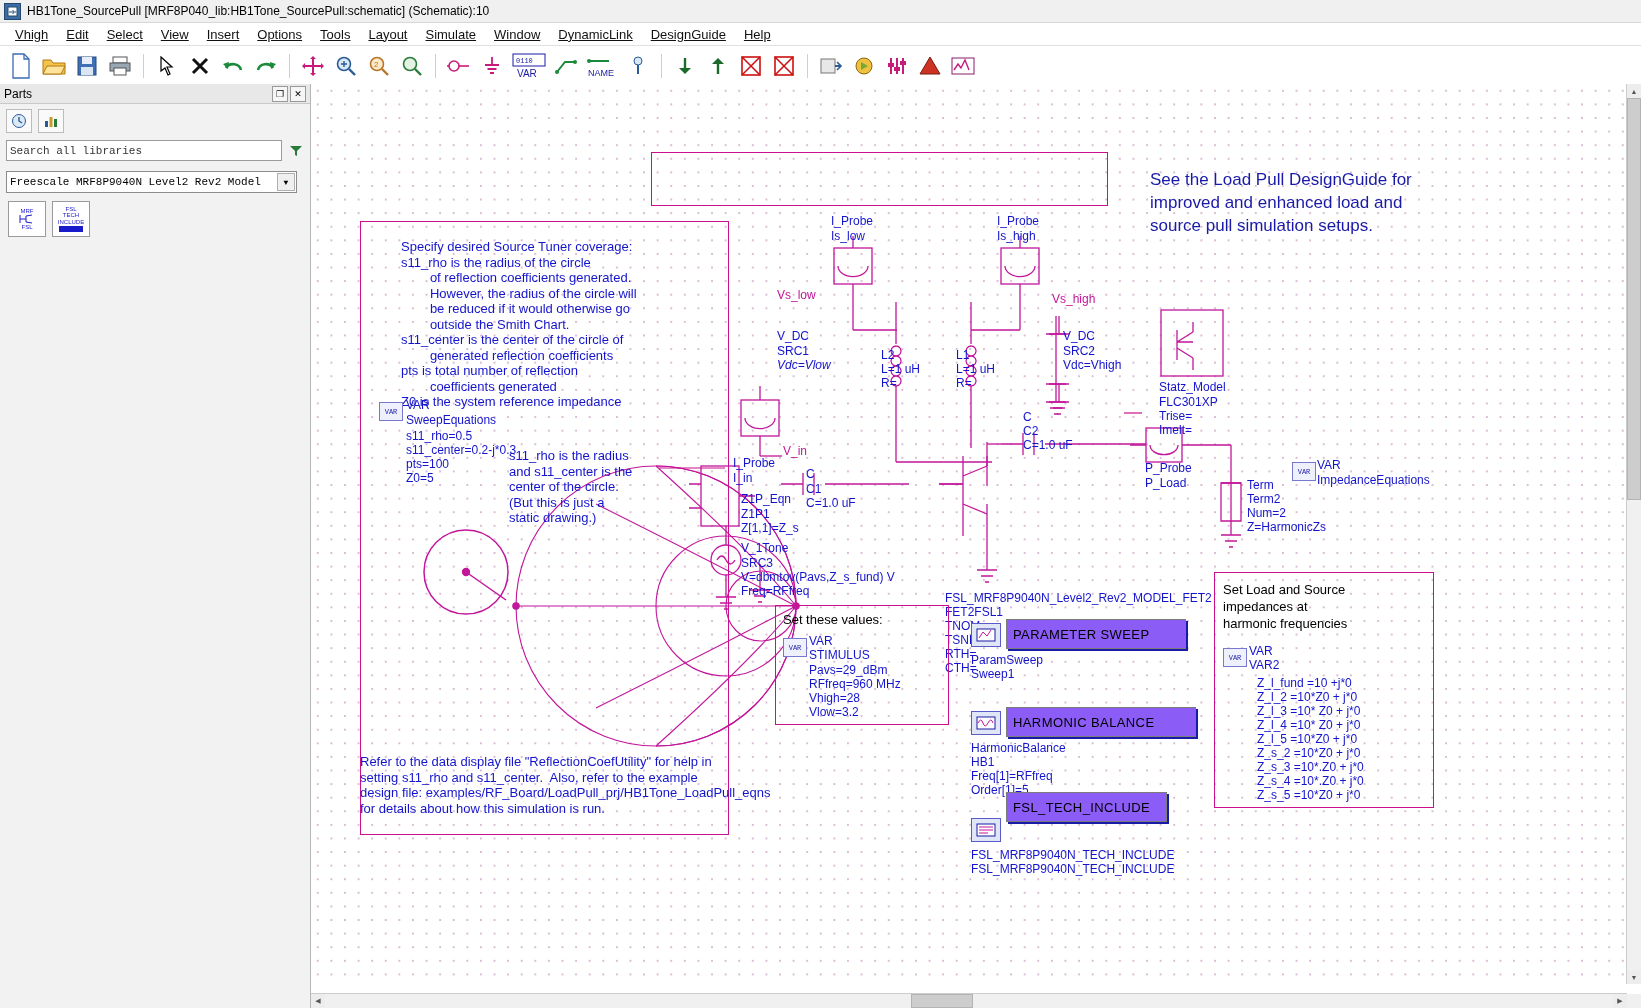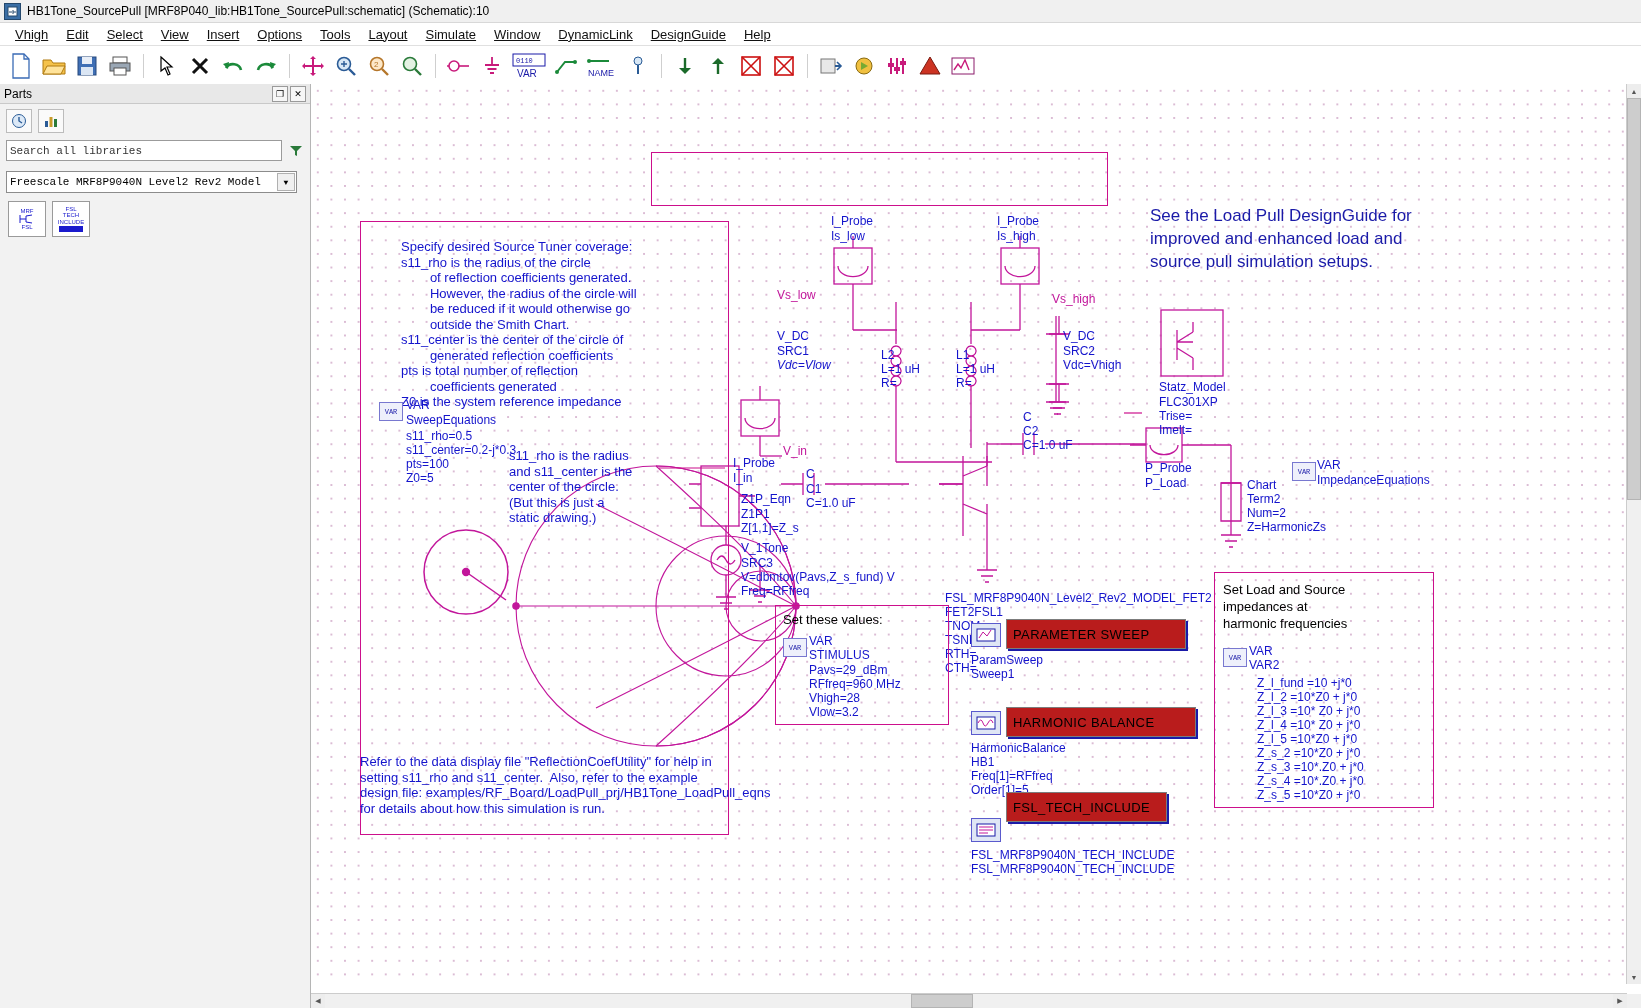--- a/index.html
+++ b/index.html
@@ -95,21 +95,21 @@
 
   
   .t{position:absolute;white-space:pre;font-family:"Liberation Sans", sans-serif;}
   .blue{color:#1414cc;}
   .mag{color:#c2169b;}
   .dblue{color:#1a1aa8;}
   .blk{color:#000;}
   .box-mag{position:absolute;border:1.3px solid #cc0f8c;}
 
   .btnbox{
-    position:absolute;background:#b91c1c;border:1px solid #7c7c7c;
+    position:absolute;background:#8b5cf6;border:1px solid #7c7c7c;
     box-shadow:2px 2px 0 #1a1aa8;
     display:flex;align-items:center;padding-left:6px;
     font-size:13px;color:#000;letter-spacing:.4px;
   }
   .ctrl-icon{
     position:absolute;width:28px;height:22px;background:#dfe6f5;border:1px solid #5a5acd;
     display:flex;align-items:center;justify-content:center;color:#1a1aa8;font-size:8px;
   }
   .var-icon{
     position:absolute;width:22px;height:17px;background:#eef0fb;border:1px solid #7878d0;
@@ -470,21 +470,21 @@
       </g>
 
       <g stroke="#cc0f8c" stroke-width="1.2" fill="none">
         <path d="M414 384 h-66"></path>
         <path d="M813 329 h18"></path>
       </g>
     </svg>
 
     <div class="box-mag" style="left:340px;top:68px;width:455px;height:52px;"></div>
 
-    <div class="t dblue" style="left:839px;top:84px;font-size:17px;line-height:23px;font-weight:500;margin-top:36px;">See the Load Pull DesignGuide for
+    <div class="t dblue" style="left:839px;top:84px;font-size:17px;line-height:23px;font-weight:500;">See the Load Pull DesignGuide for
 improved and enhanced load and
 source pull simulation setups.</div>
 
     <div class="box-mag" style="left:49px;top:137px;width:367px;height:612px;"></div>
     <div class="t blue" style="left:90px;top:155px;font-size:13px;line-height:15.5px;">Specify desired Source Tuner coverage:
 s11_rho is the radius of the circle
         of reflection coefficients generated.
         However, the radius of the circle will
         be reduced if it would otherwise go
         outside the Smith Chart.
@@ -550,21 +550,21 @@
     <div class="t blue" style="left:430px;top:437px;font-size:12px;">Z[1,1]=Z_s</div>
 
     <div class="t blue" style="left:430px;top:457px;font-size:12px;">V_1Tone</div>
     <div class="t blue" style="left:430px;top:472px;font-size:12px;">SRC3</div>
     <div class="t blue" style="left:430px;top:486px;font-size:12px;">V=dbmtov(Pavs,Z_s_fund) V</div>
     <div class="t blue" style="left:430px;top:500px;font-size:12px;">Freq=RFfreq</div>
 
     <div class="t blue" style="left:834px;top:377px;font-size:12px;">P_Probe</div>
     <div class="t blue" style="left:834px;top:392px;font-size:12px;">P_Load</div>
 
-    <div class="t blue" style="left:936px;top:394px;font-size:12px;">Chart</div>
+    <div class="t blue" style="left:936px;top:394px;font-size:12px;">Term</div>
     <div class="t blue" style="left:936px;top:408px;font-size:12px;">Term2</div>
     <div class="t blue" style="left:936px;top:422px;font-size:12px;">Num=2</div>
     <div class="t blue" style="left:936px;top:436px;font-size:12px;">Z=HarmonicZs</div>
 
     <div class="t blue" style="left:848px;top:296px;font-size:12px;">Statz_Model</div>
     <div class="t blue" style="left:848px;top:311px;font-size:12px;">FLC301XP</div>
     <div class="t blue" style="left:848px;top:325px;font-size:12px;">Trise=</div>
     <div class="t blue" style="left:848px;top:339px;font-size:12px;">Imelt=</div>
 
     <div class="t blue" style="left:634px;top:507px;font-size:12px;">FSL_MRF8P9040N_Level2_Rev2_MODEL_FET2</div>

